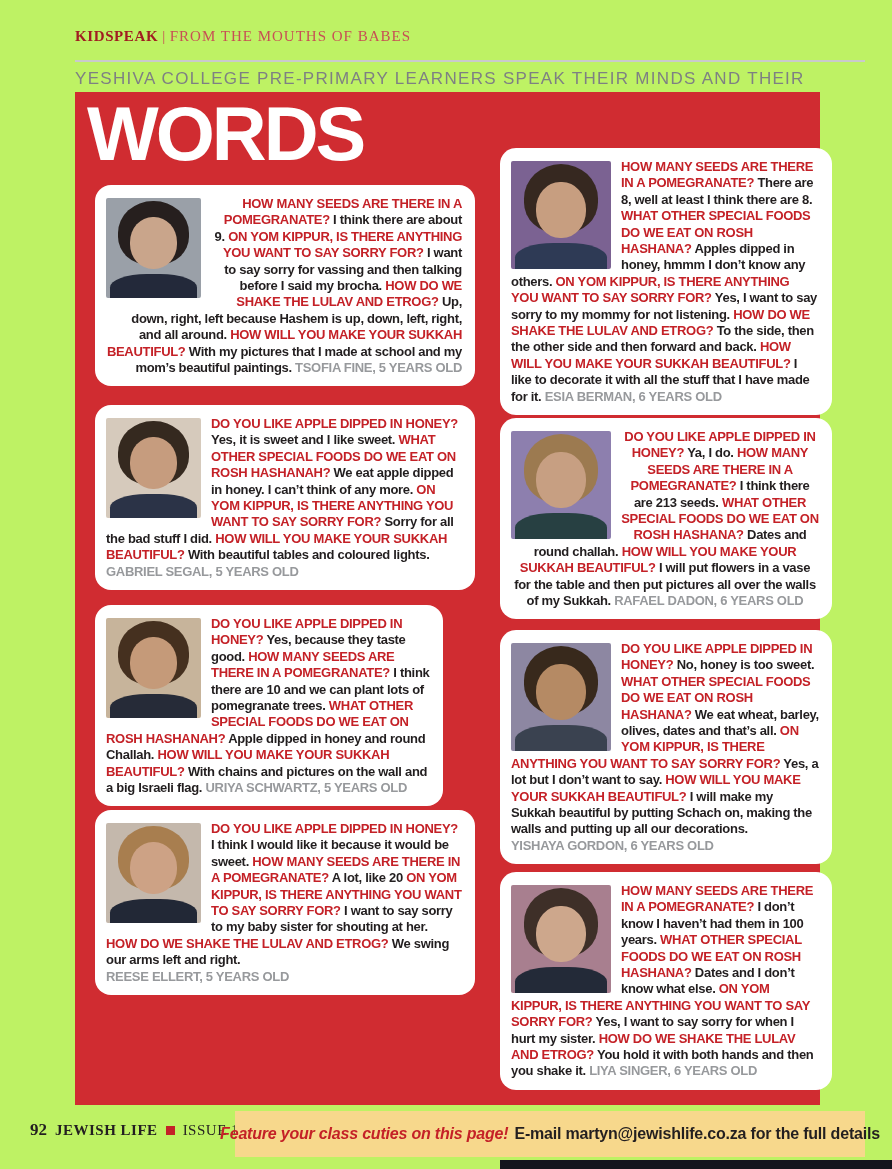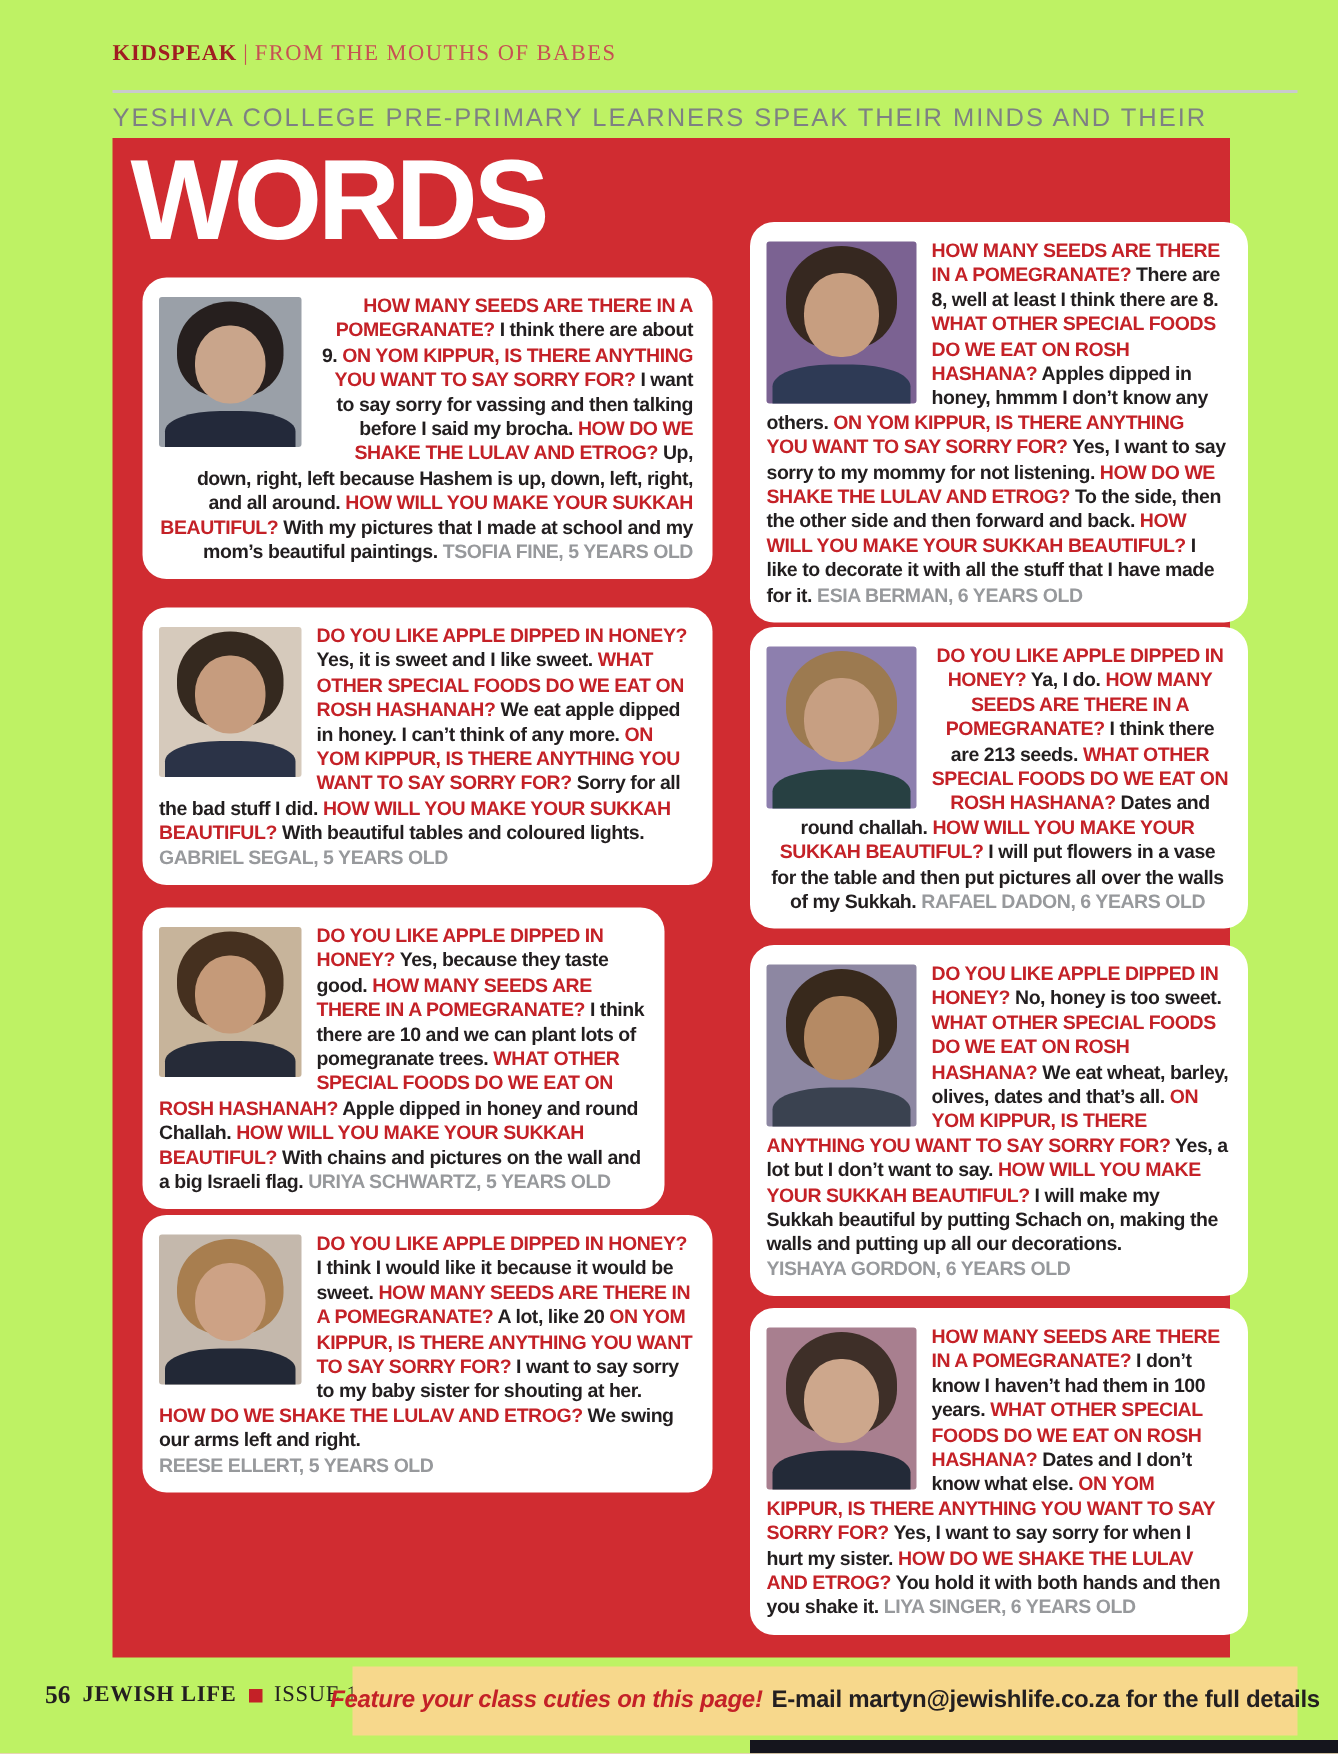--- a/index.html
+++ b/index.html
@@ -150,21 +150,21 @@
       <div class="photo-face"></div>
       <div class="photo-shirt"></div>
     </div>
     <div class="card-text"><span class="q">HOW MANY SEEDS ARE THERE IN A POMEGRANATE?</span><span class="a">  I don’t know I haven’t had them in 100 years. </span><span class="q">WHAT OTHER SPECIAL FOODS DO WE EAT ON ROSH HASHANA?</span><span class="a"> Dates and I don’t know what else. </span><span class="q">ON YOM KIPPUR, IS THERE ANYTHING YOU WANT TO SAY SORRY FOR?</span><span class="a"> Yes, I want to say sorry for when I hurt my sister. </span><span class="q">HOW DO WE SHAKE THE LULAV AND ETROG?</span><span class="a">  You hold it with both hands and then you shake it. </span><span class="name">LIYA SINGER, 6 YEARS OLD</span></div>
   </div>
 </div>
 
   </div>
 
   <div class="folio">
-    <span class="num">56</span>
+    <span class="num">92</span>
     <span class="mag">JEWISH LIFE</span>
     <span class="sq"></span>
     <span class="iss">ISSUE 164</span>
   </div>
 
   <div class="banner">
     <span class="hl">Feature your class cuties on this page!</span>
     <span class="rest">E-mail martyn@jewishlife.co.za for the full details</span>
   </div>
 

